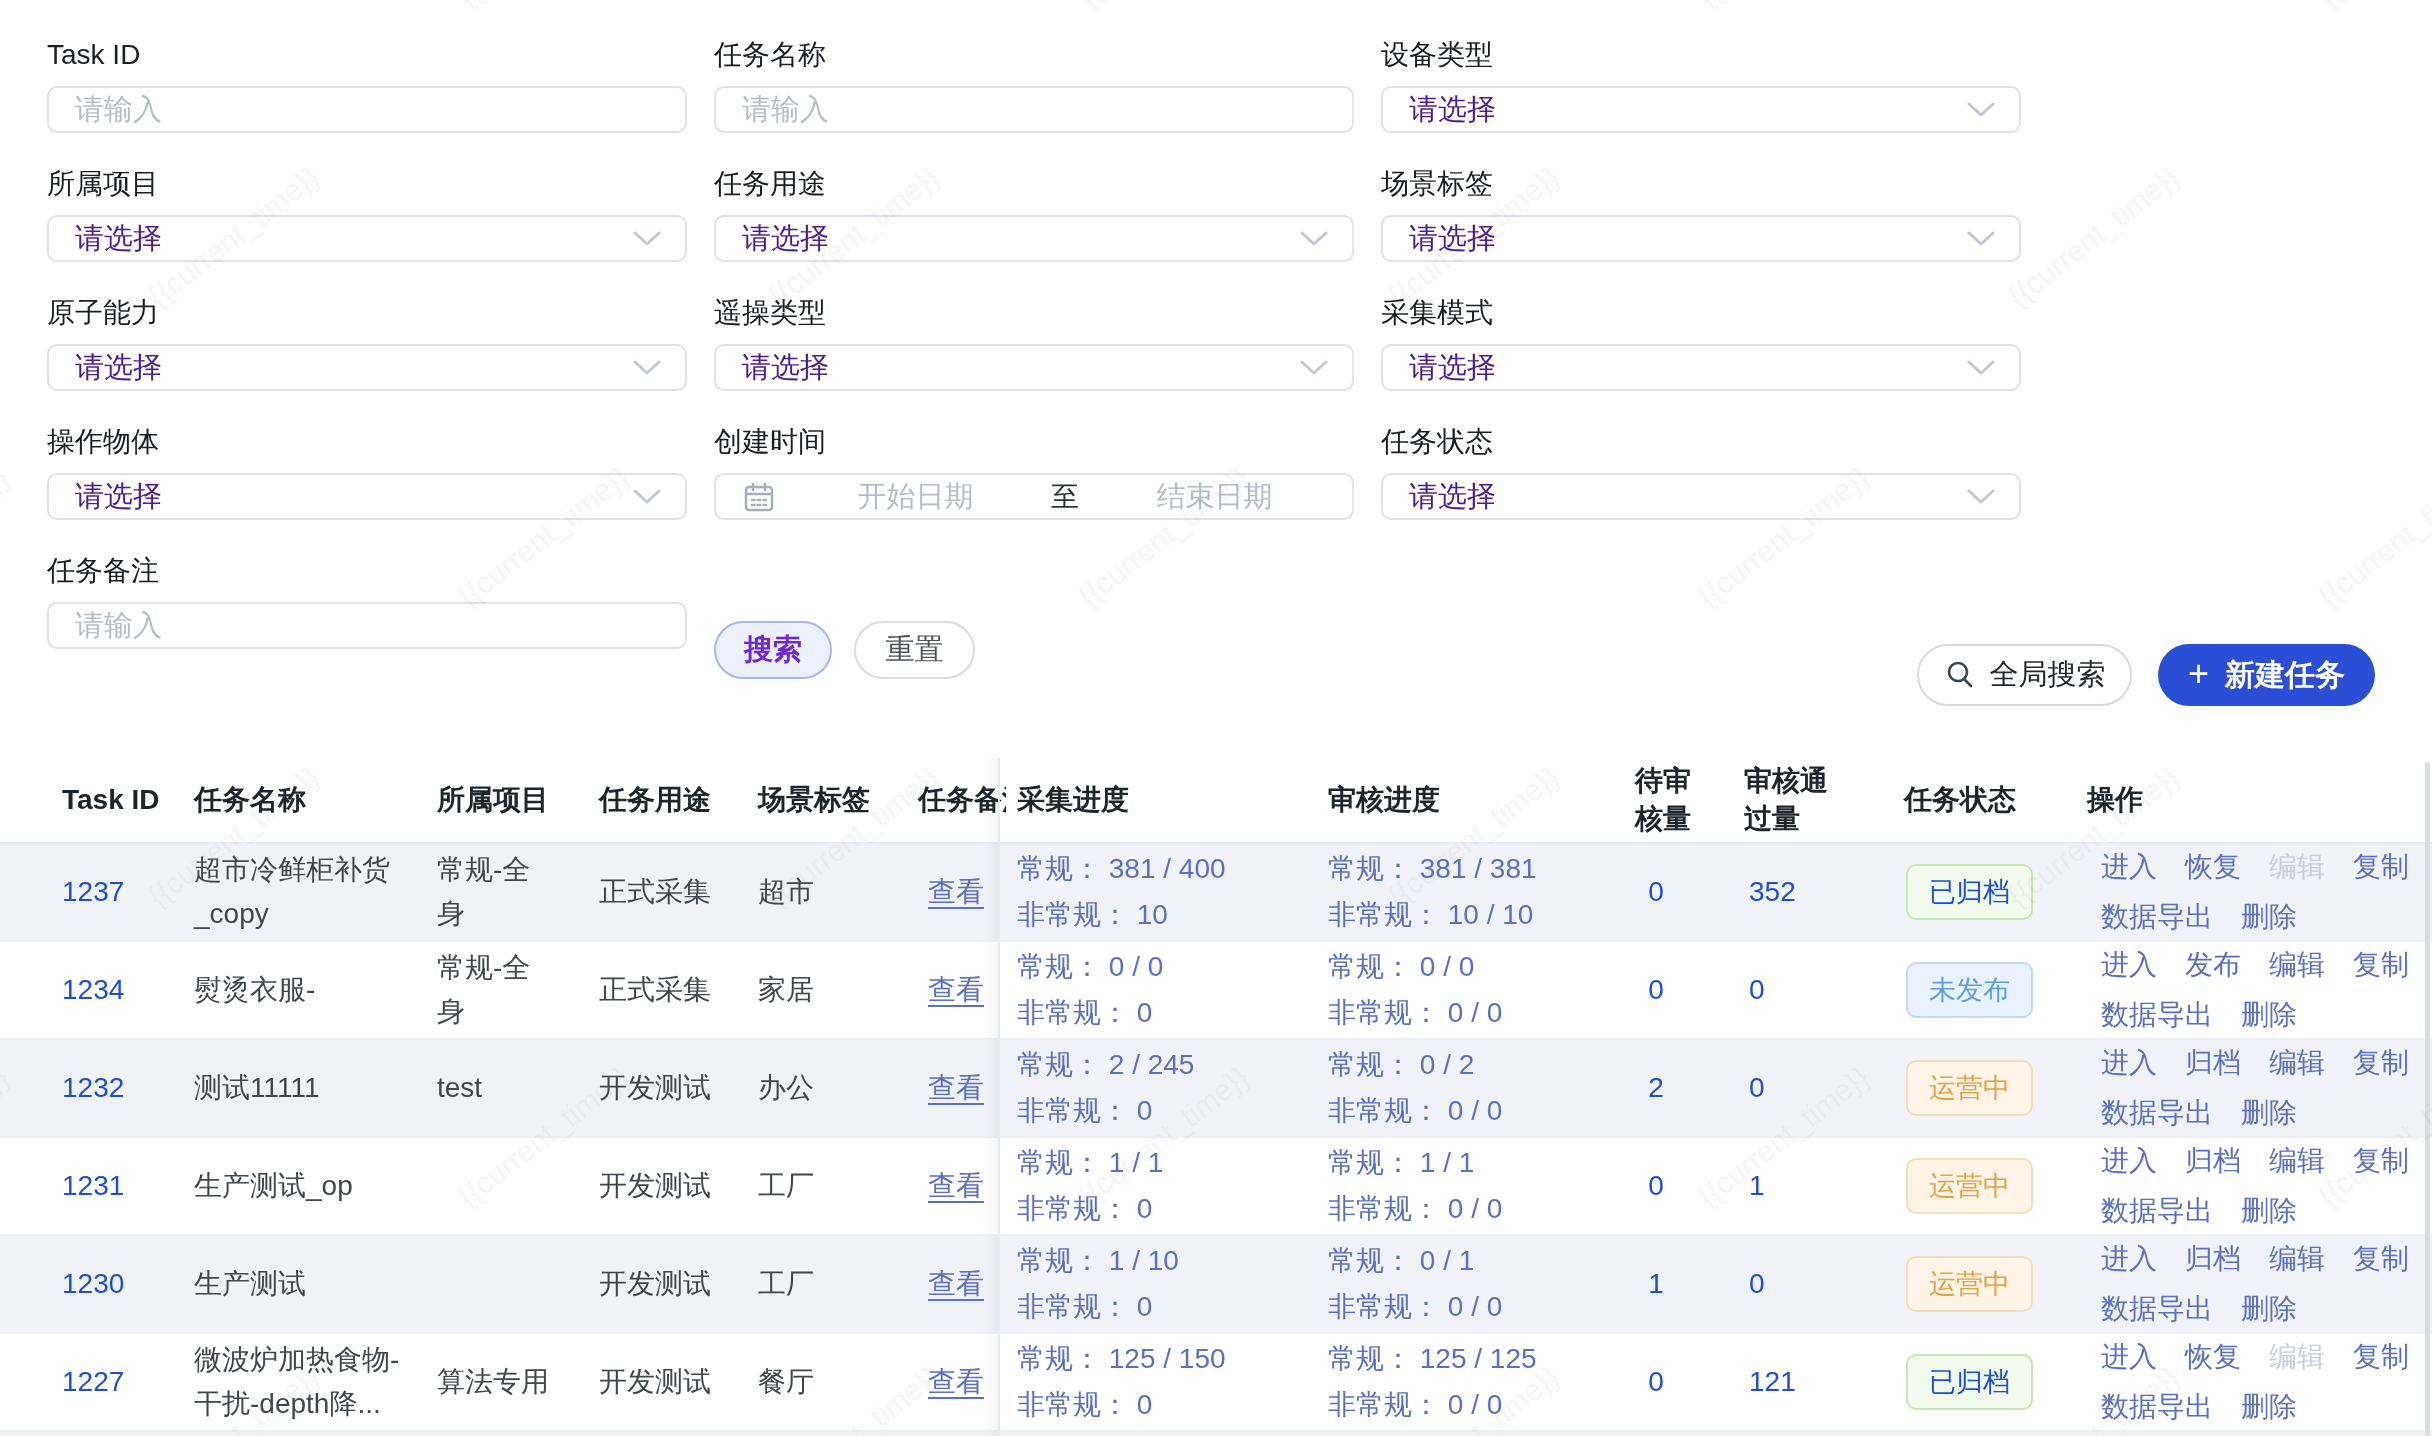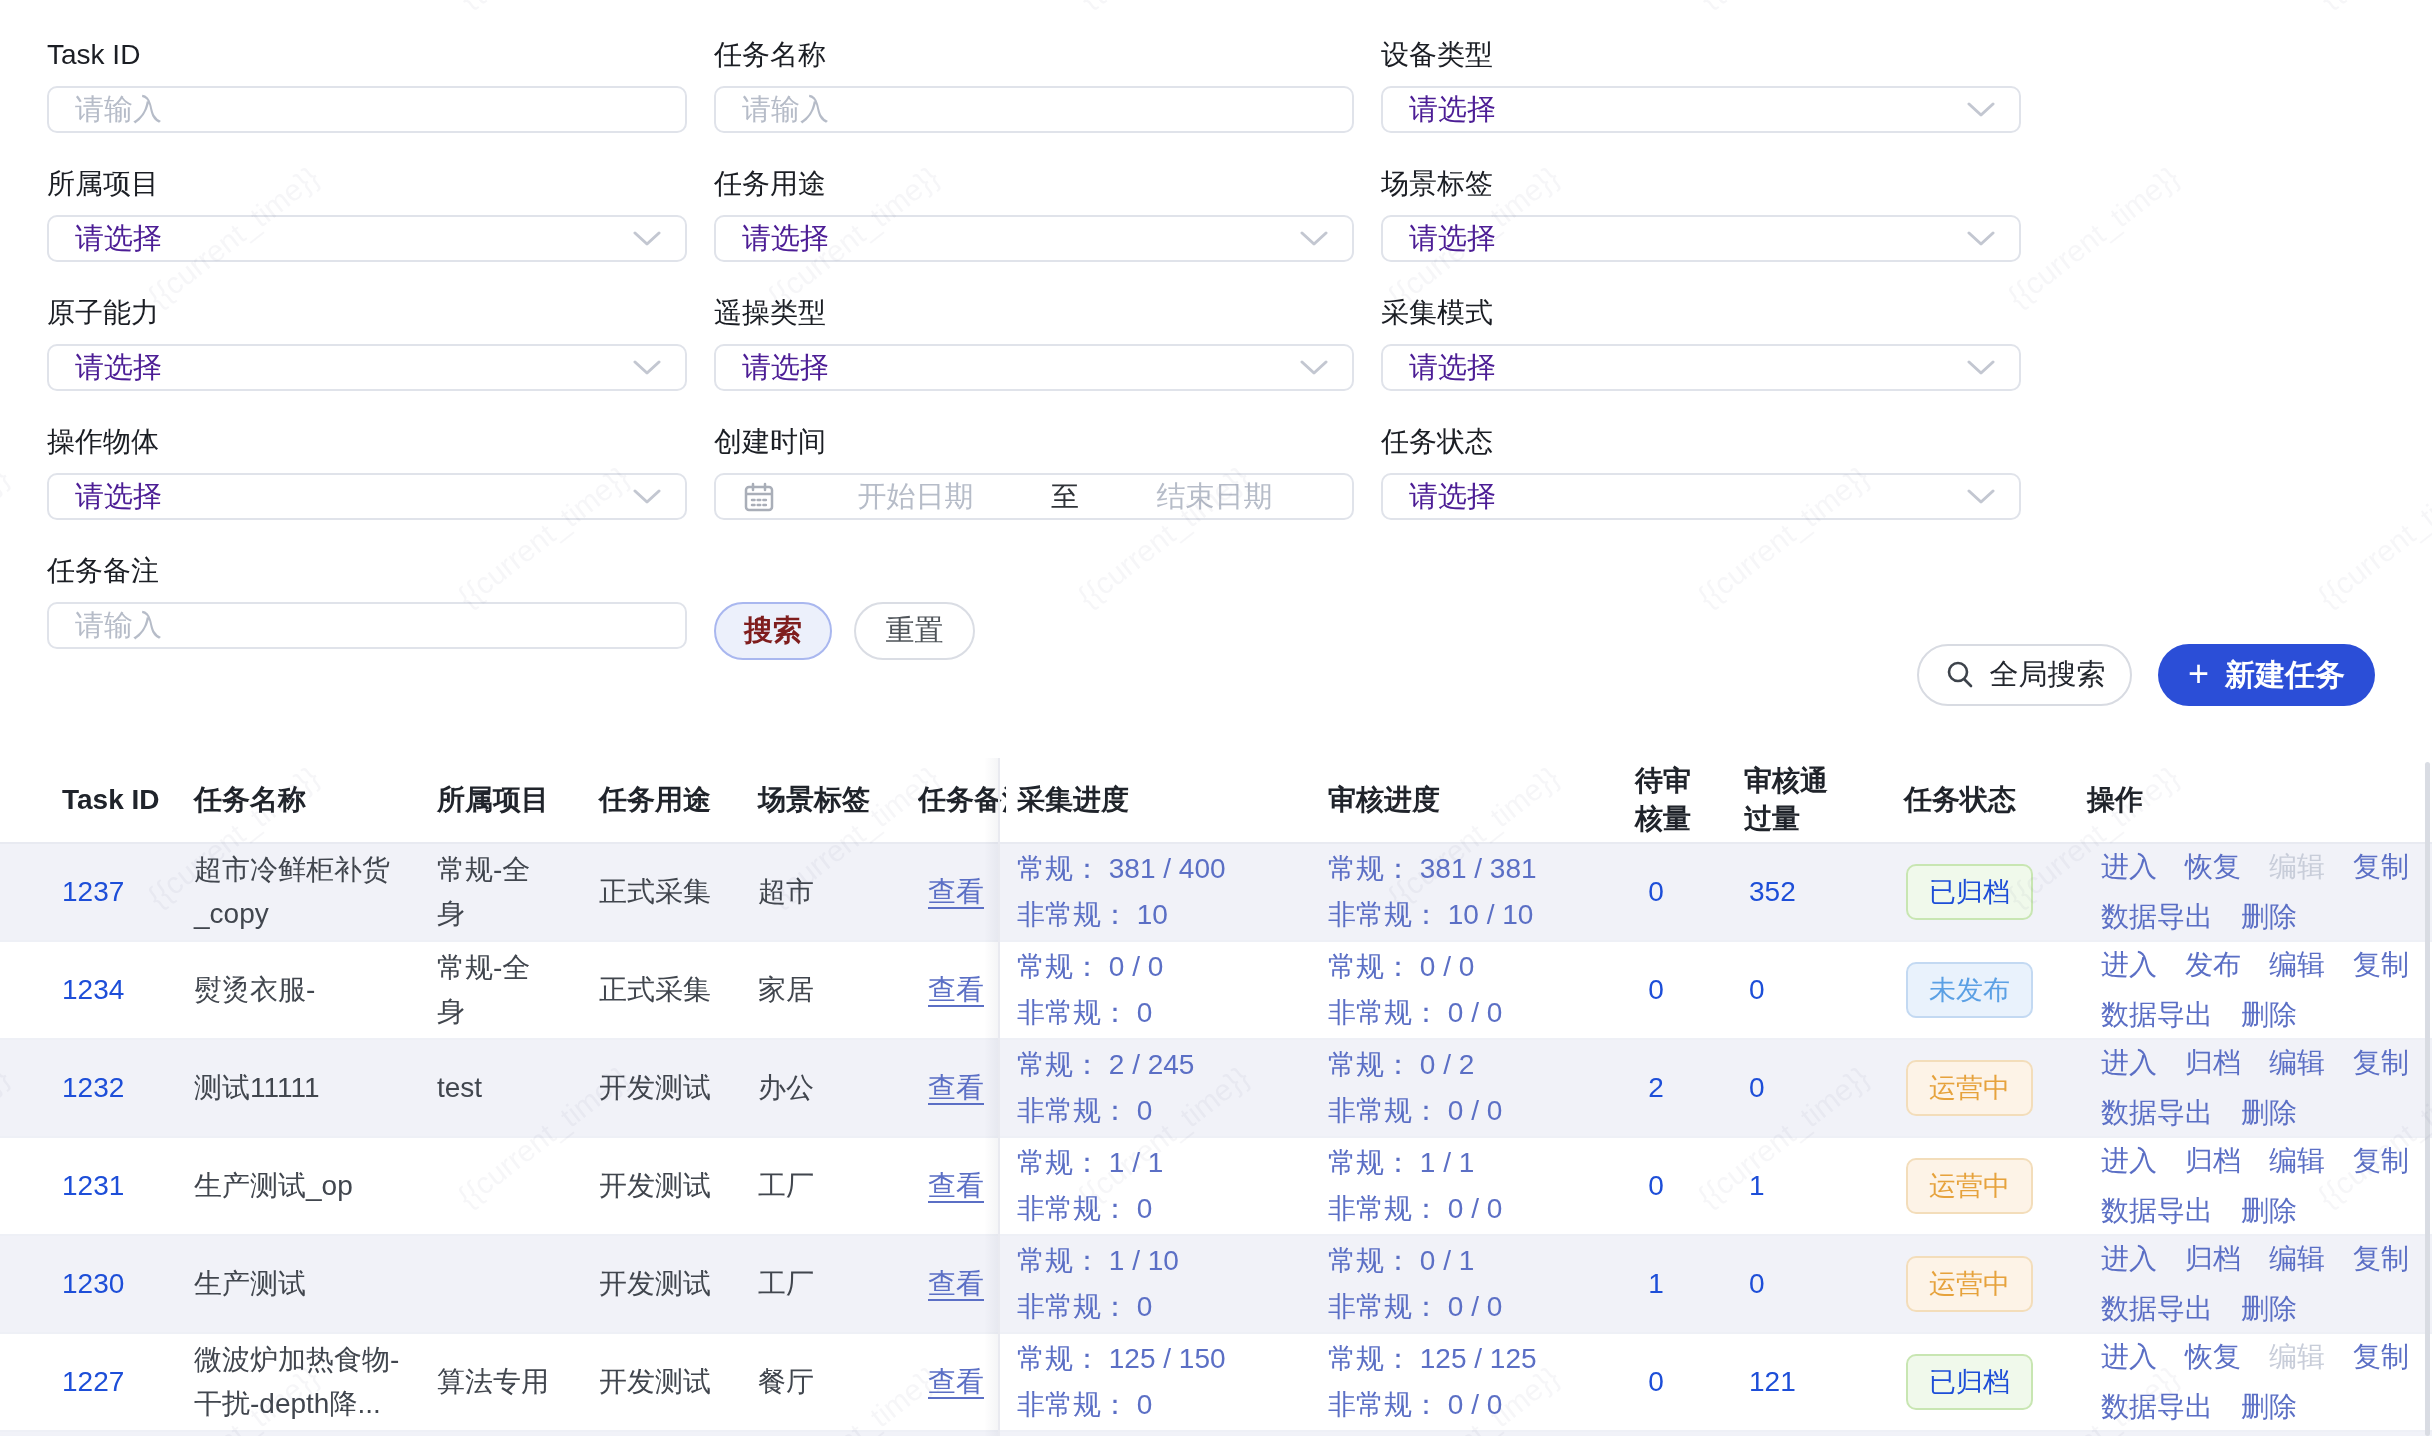--- a/index.html
+++ b/index.html
@@ -70,22 +70,23 @@
     border-radius:29px;
     font-size:29px;
     display:inline-flex;align-items:center;justify-content:center;
     cursor:pointer;
     user-select:none;
   }
   .btn-search{
     width:118px;
     background:#ecf0fb;
     border:2px solid #a9b7ef;
-    color:#7f1d1d;
+    color:#6d28d9;
     font-weight:700;
+    margin-top:19px;
   }
   .btn-reset{
     width:121px;
     background:#ffffff;
     border:2px solid #dadde4;
     color:#4e5358;
   }
   
   .toolbar{
     position:absolute;top:644px;right:57px;z-index:2;

